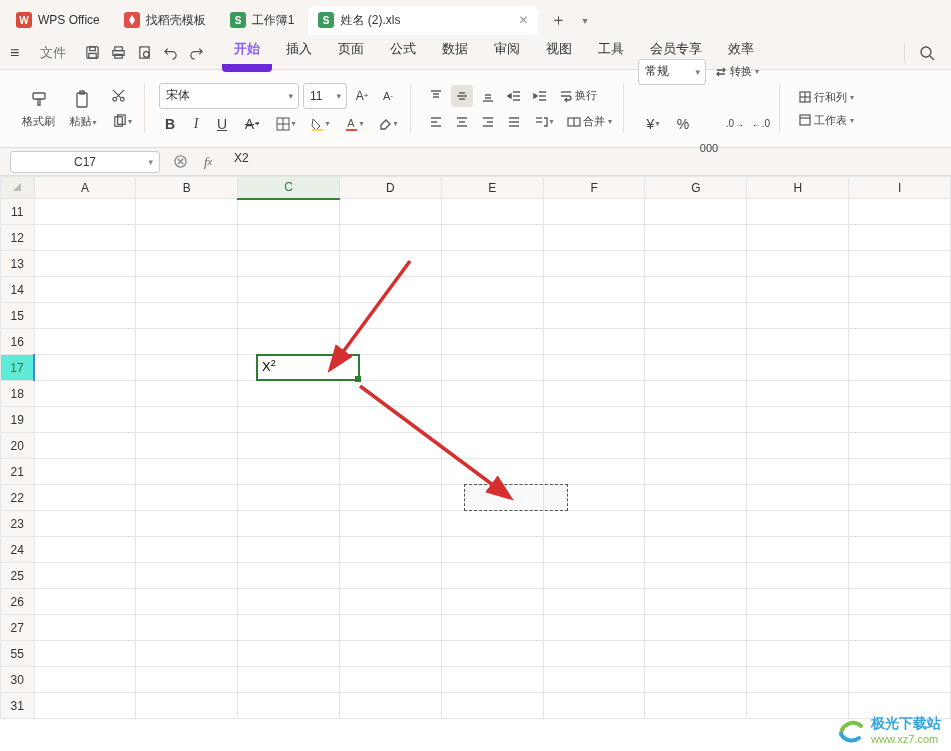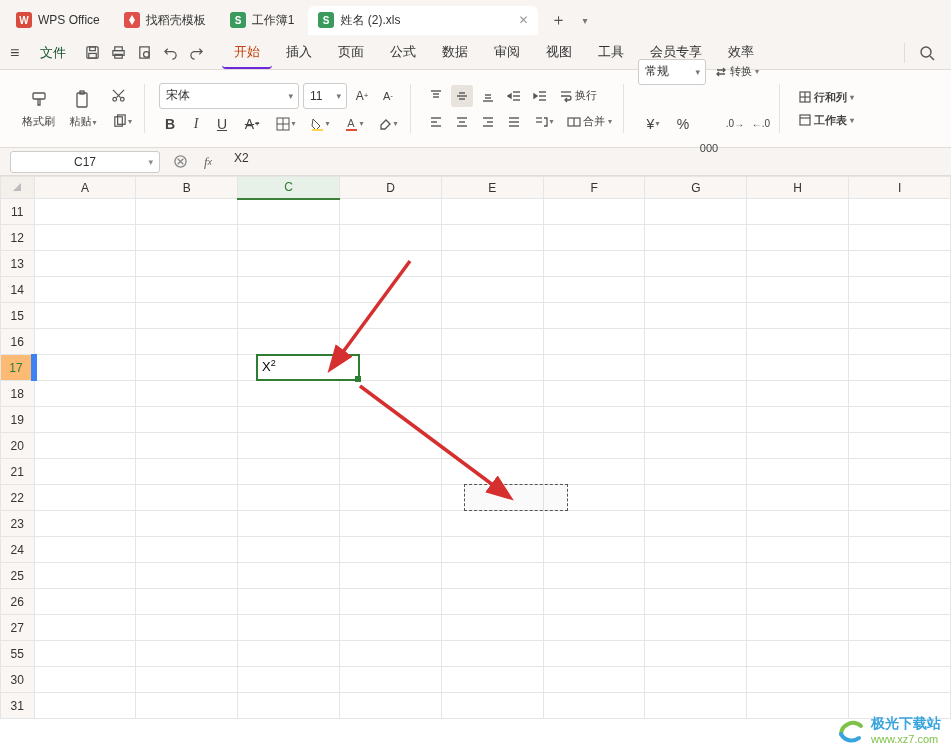--- a/index.html
+++ b/index.html
@@ -10,26 +10,26 @@
   .app-tab { display: flex; align-items: center; gap: 6px; padding: 6px 10px; border-radius: 6px 6px 0 0; font-size: 12px; color: #333; cursor: pointer; }
   .app-tab.active { background: #fff; }
   .app-tab .icon { width: 16px; height: 16px; display: inline-flex; align-items: center; justify-content: center; }
   .app-tab .close { margin-left: 4px; color: #999; font-size: 12px; }
   .new-tab { padding: 4px 8px; font-size: 16px; color: #555; cursor: pointer; }
   .tab-dd { padding: 2px 4px; color: #777; cursor: pointer; font-size: 10px; }
   
   
   .menu-bar { height: 34px; display: flex; align-items: center; padding: 0 10px; gap: 4px; border-bottom: 1px solid #e0dcd8; }
   .menu-ham { width: 18px; font-size: 16px; color: #444; cursor: pointer; }
-  .menu-file { font-size: 13px; color: #14532d; padding: 4px 8px; cursor: pointer; }
+  .menu-file { font-size: 13px; color: #737373; padding: 4px 8px; cursor: pointer; }
   .qat { display: flex; gap: 2px; margin-left: 2px; margin-right: 10px; }
   .qat-btn { width: 24px; height: 24px; display: flex; align-items: center; justify-content: center; cursor: pointer; color: #555; font-size: 14px; border-radius: 4px; }
   .menu-tabs { display: flex; gap: 2px; }
   .menu-tab { padding: 6px 12px; font-size: 13px; color: #333; cursor: pointer; border-radius: 4px; }
-  .menu-tab.active { color: #c2410c; border-bottom: 2px solid #6d28d9; font-weight: 400; }
+  .menu-tab.active { color: #8b5cf6; border-bottom: 8px solid #6d28d9; font-weight: 700; }
   .menu-right { margin-left: auto; display: flex; gap: 8px; align-items: center;}
   .search-btn { width: 28px; height: 28px; display:flex; align-items:center; justify-content:center; cursor:pointer; color:#555; }
   .vdiv { width:1px; height:20px; background:#ddd; }
 
   
   .ribbon { height: 78px; background: #fdfcfb; border-bottom: 1px solid #e0dcd8; display: flex; padding: 6px 10px; gap: 6px; }
   .rg { display: flex; align-items: center; gap: 6px; padding: 0 8px; position: relative; }
   .rg::after { content: ""; position: absolute; right: 0; top: 8px; bottom: 8px; width: 1px; background: #e6e1dc; }
   .rg:last-child::after { display: none; }
   .rbtn-v { display: flex; flex-direction: column; align-items: center; justify-content: center; gap: 2px; padding: 2px 4px; cursor: pointer; font-size: 11px; color: #444; border-radius: 4px; min-width: 36px; }
@@ -53,21 +53,21 @@
   .fx-input { flex: 1; height: 22px; padding: 0 6px; font-size: 12px; color: #333; background: transparent; border: none; }
   
   
   .grid-wrap { position: relative; background: #fff; height: calc(751px - 36px - 34px - 78px - 28px); }
   table.sheet { border-collapse: collapse; table-layout: fixed; }
   .sheet td, .sheet th { border: 1px solid #e5e5e5; font-size: 12px; color: #333; overflow: hidden; }
   .corner { width: 34px; height: 22px; background: #f3efeb; border: 1px solid #d8d3ce; }
   .colh { height: 22px; background: #f9f6f3; text-align: center; color: #666; font-weight: normal; border:1px solid #e0dbd5; width:104px;}
   .colh.sel { background: #e7f1e7; color: #2f7d32; border-bottom: 2px solid #3a7f3a; }
   .rowh { width: 34px; background: #f9f6f3; text-align: center; color: #666; font-weight: normal; border:1px solid #e0dbd5; height:26px;}
-  .rowh.sel { background: #fdba74; color: #2f7d32; border-right: 6px solid #3b82f6; }
+  .rowh.sel { background: #5eead4; color: #2f7d32; border-right: 2px solid #3b82f6; }
   .cell { height: 26px; padding: 0 4px; background:#fff; }
   
   
   .active-cell { position: absolute; border: 2px solid #2f7d32; background: #fff; display:flex; align-items:flex-start; padding:2px 4px; font-size:13px; pointer-events:none; }
   .active-cell .handle { position:absolute; right:-3px; bottom:-3px; width:6px; height:6px; background:#2f7d32; }
   .active-cell sup { font-size: 9px; vertical-align: super; }
   .marquee { position:absolute; border: 1.5px dashed #555; background: rgba(0,0,0,0.02); pointer-events:none; }
 
   
   .arrow-svg { position: absolute; pointer-events: none; }
@@ -385,21 +385,21 @@
       <div class="row">
         <span class="ib wdd">¥<span class="dd">▾</span></span>
         <span class="ib">%</span>
         <span class="ib" style="font-size:11px;margin-top:48px;">000</span>
         <span class="ib" style="font-size:10px;">.0→</span>
         <span class="ib" style="font-size:10px;">←.0</span>
       </div>
     </div>
   </div>
 
-  <div class="rg" style="border:none;font-weight:bold;">
+  <div class="rg" style="border:none;">
     <div class="col2">
       <span class="rbtn-h">
           <svg width="14" height="14" viewBox="0 0 14 14" stroke="#555" stroke-width="1.2" fill="none">
             <rect x="2" y="2" width="10" height="10"></rect>
             <line x1="2" y1="7" x2="12" y2="7"></line>
             <line x1="7" y1="2" x2="7" y2="12"></line>
           </svg>
           <span>行和列</span>
           <span class="dd">▾</span>
         </span>

